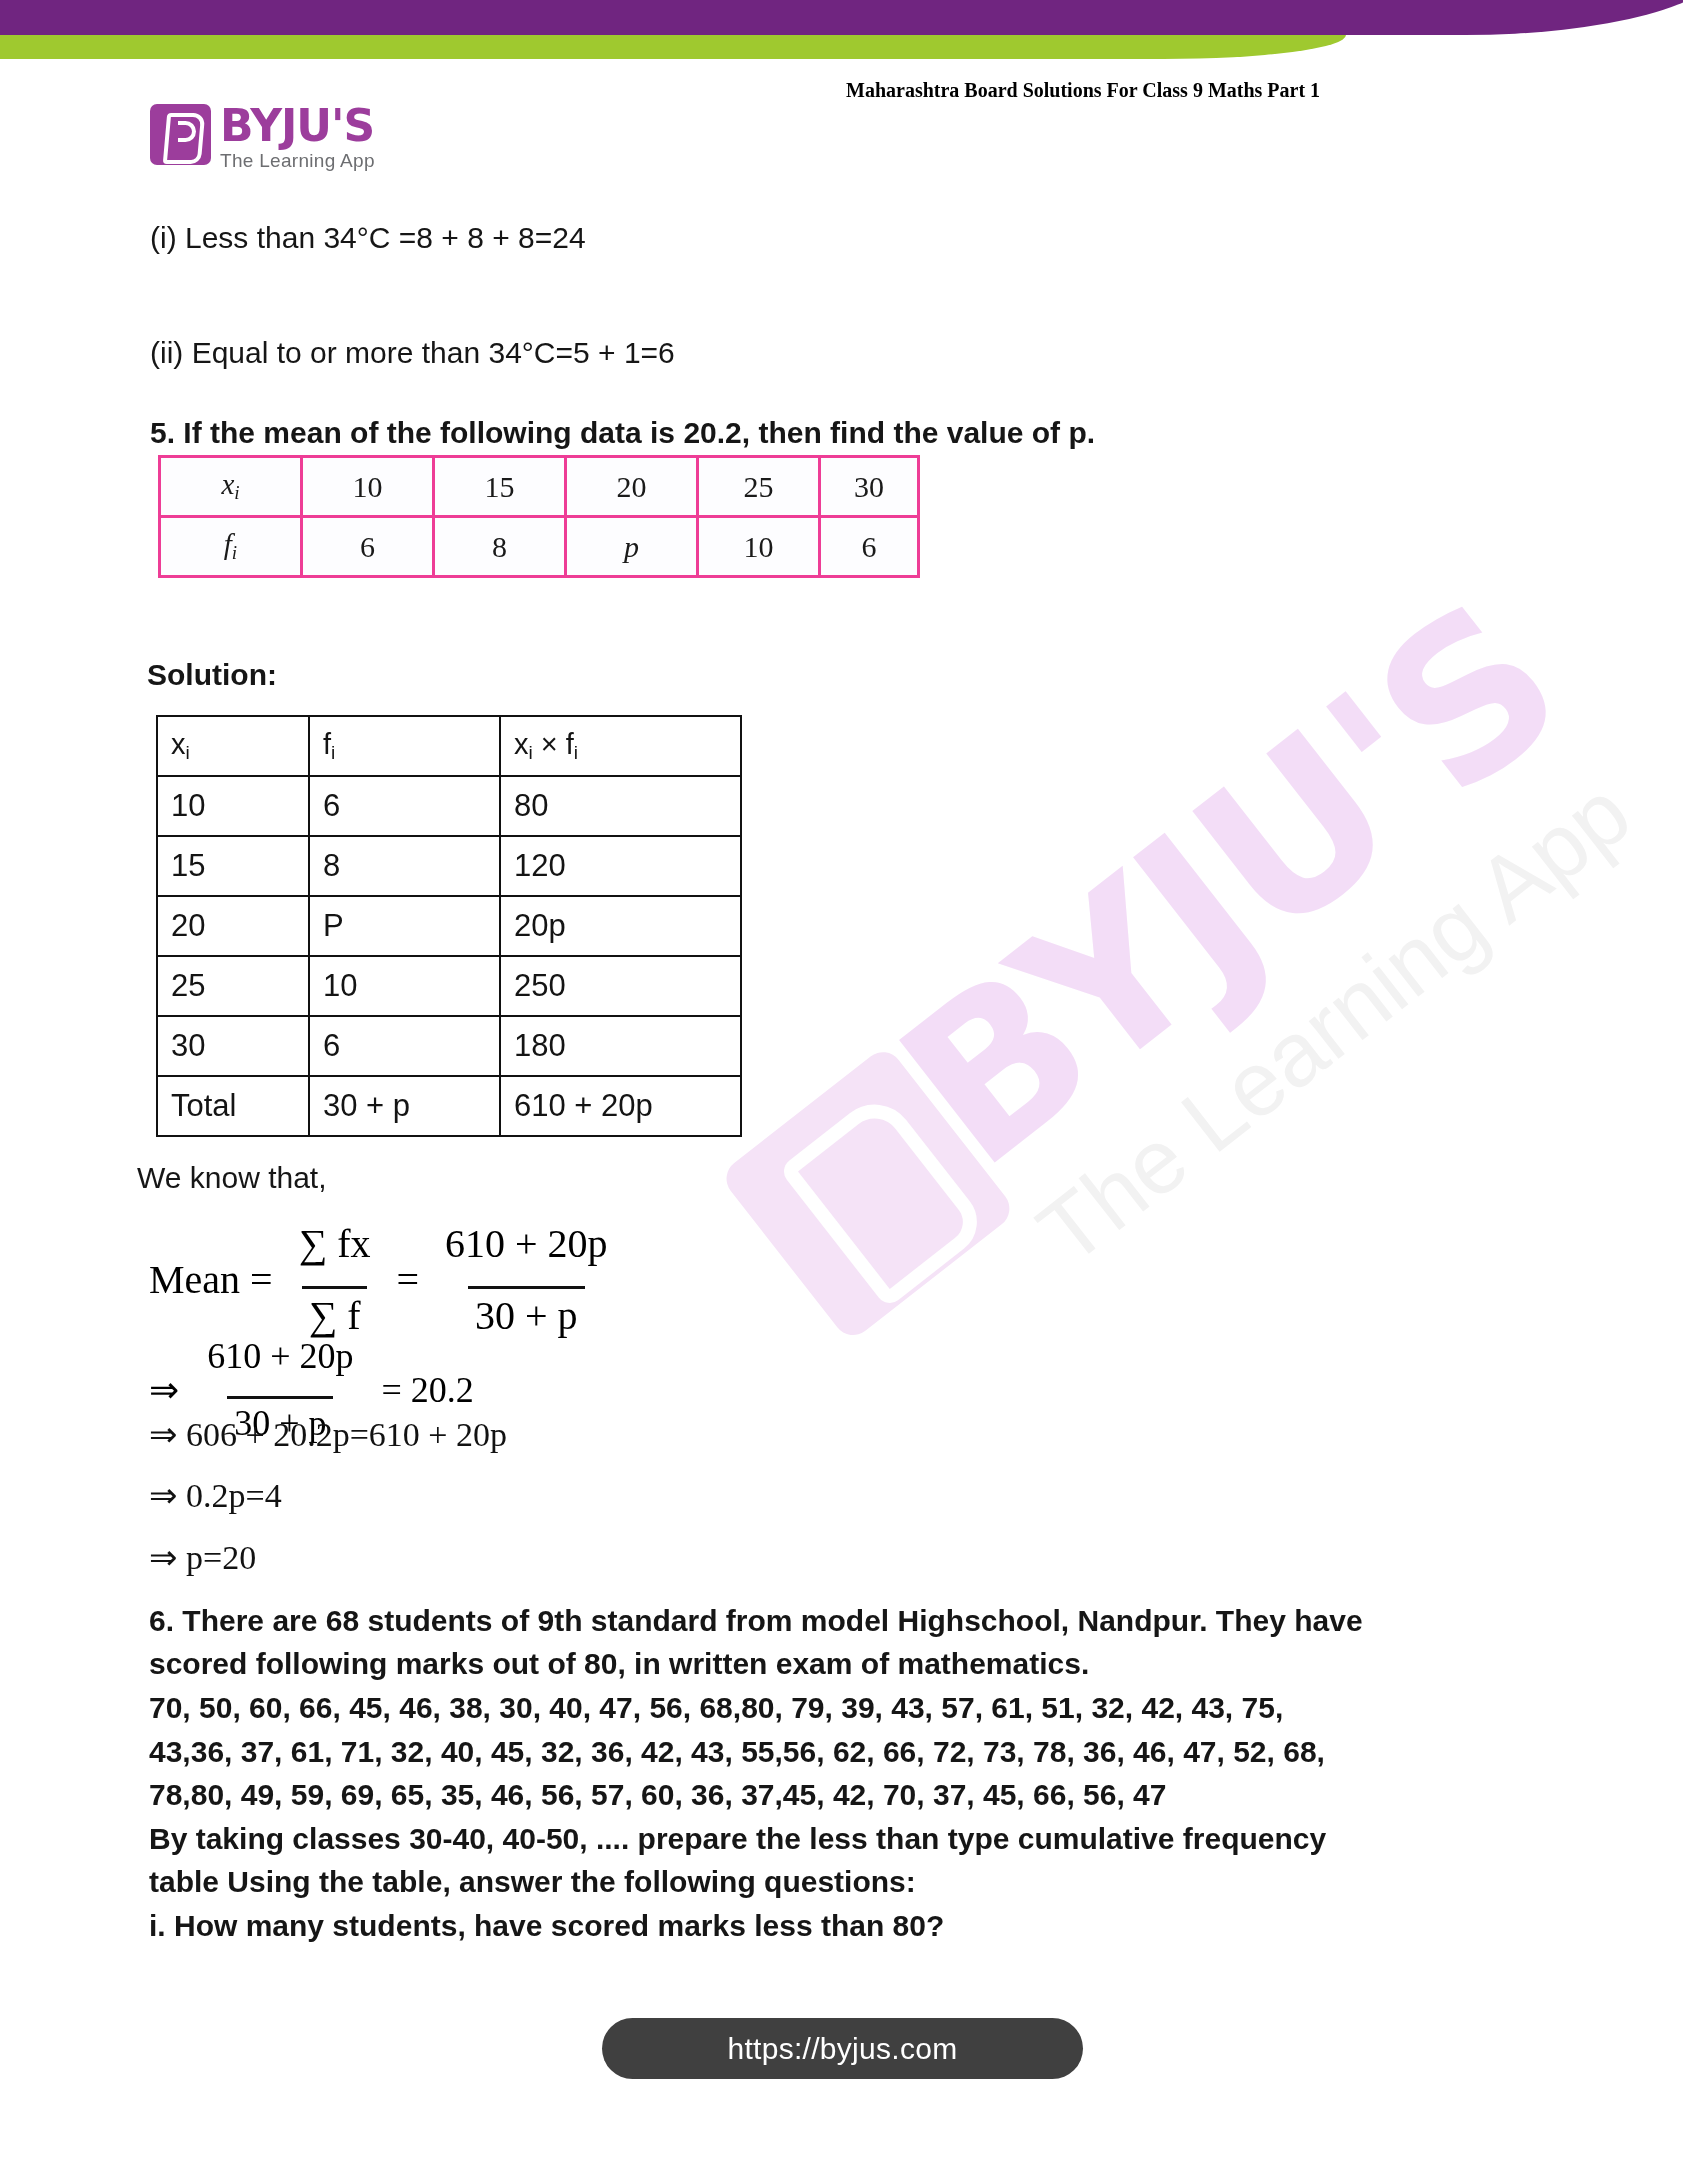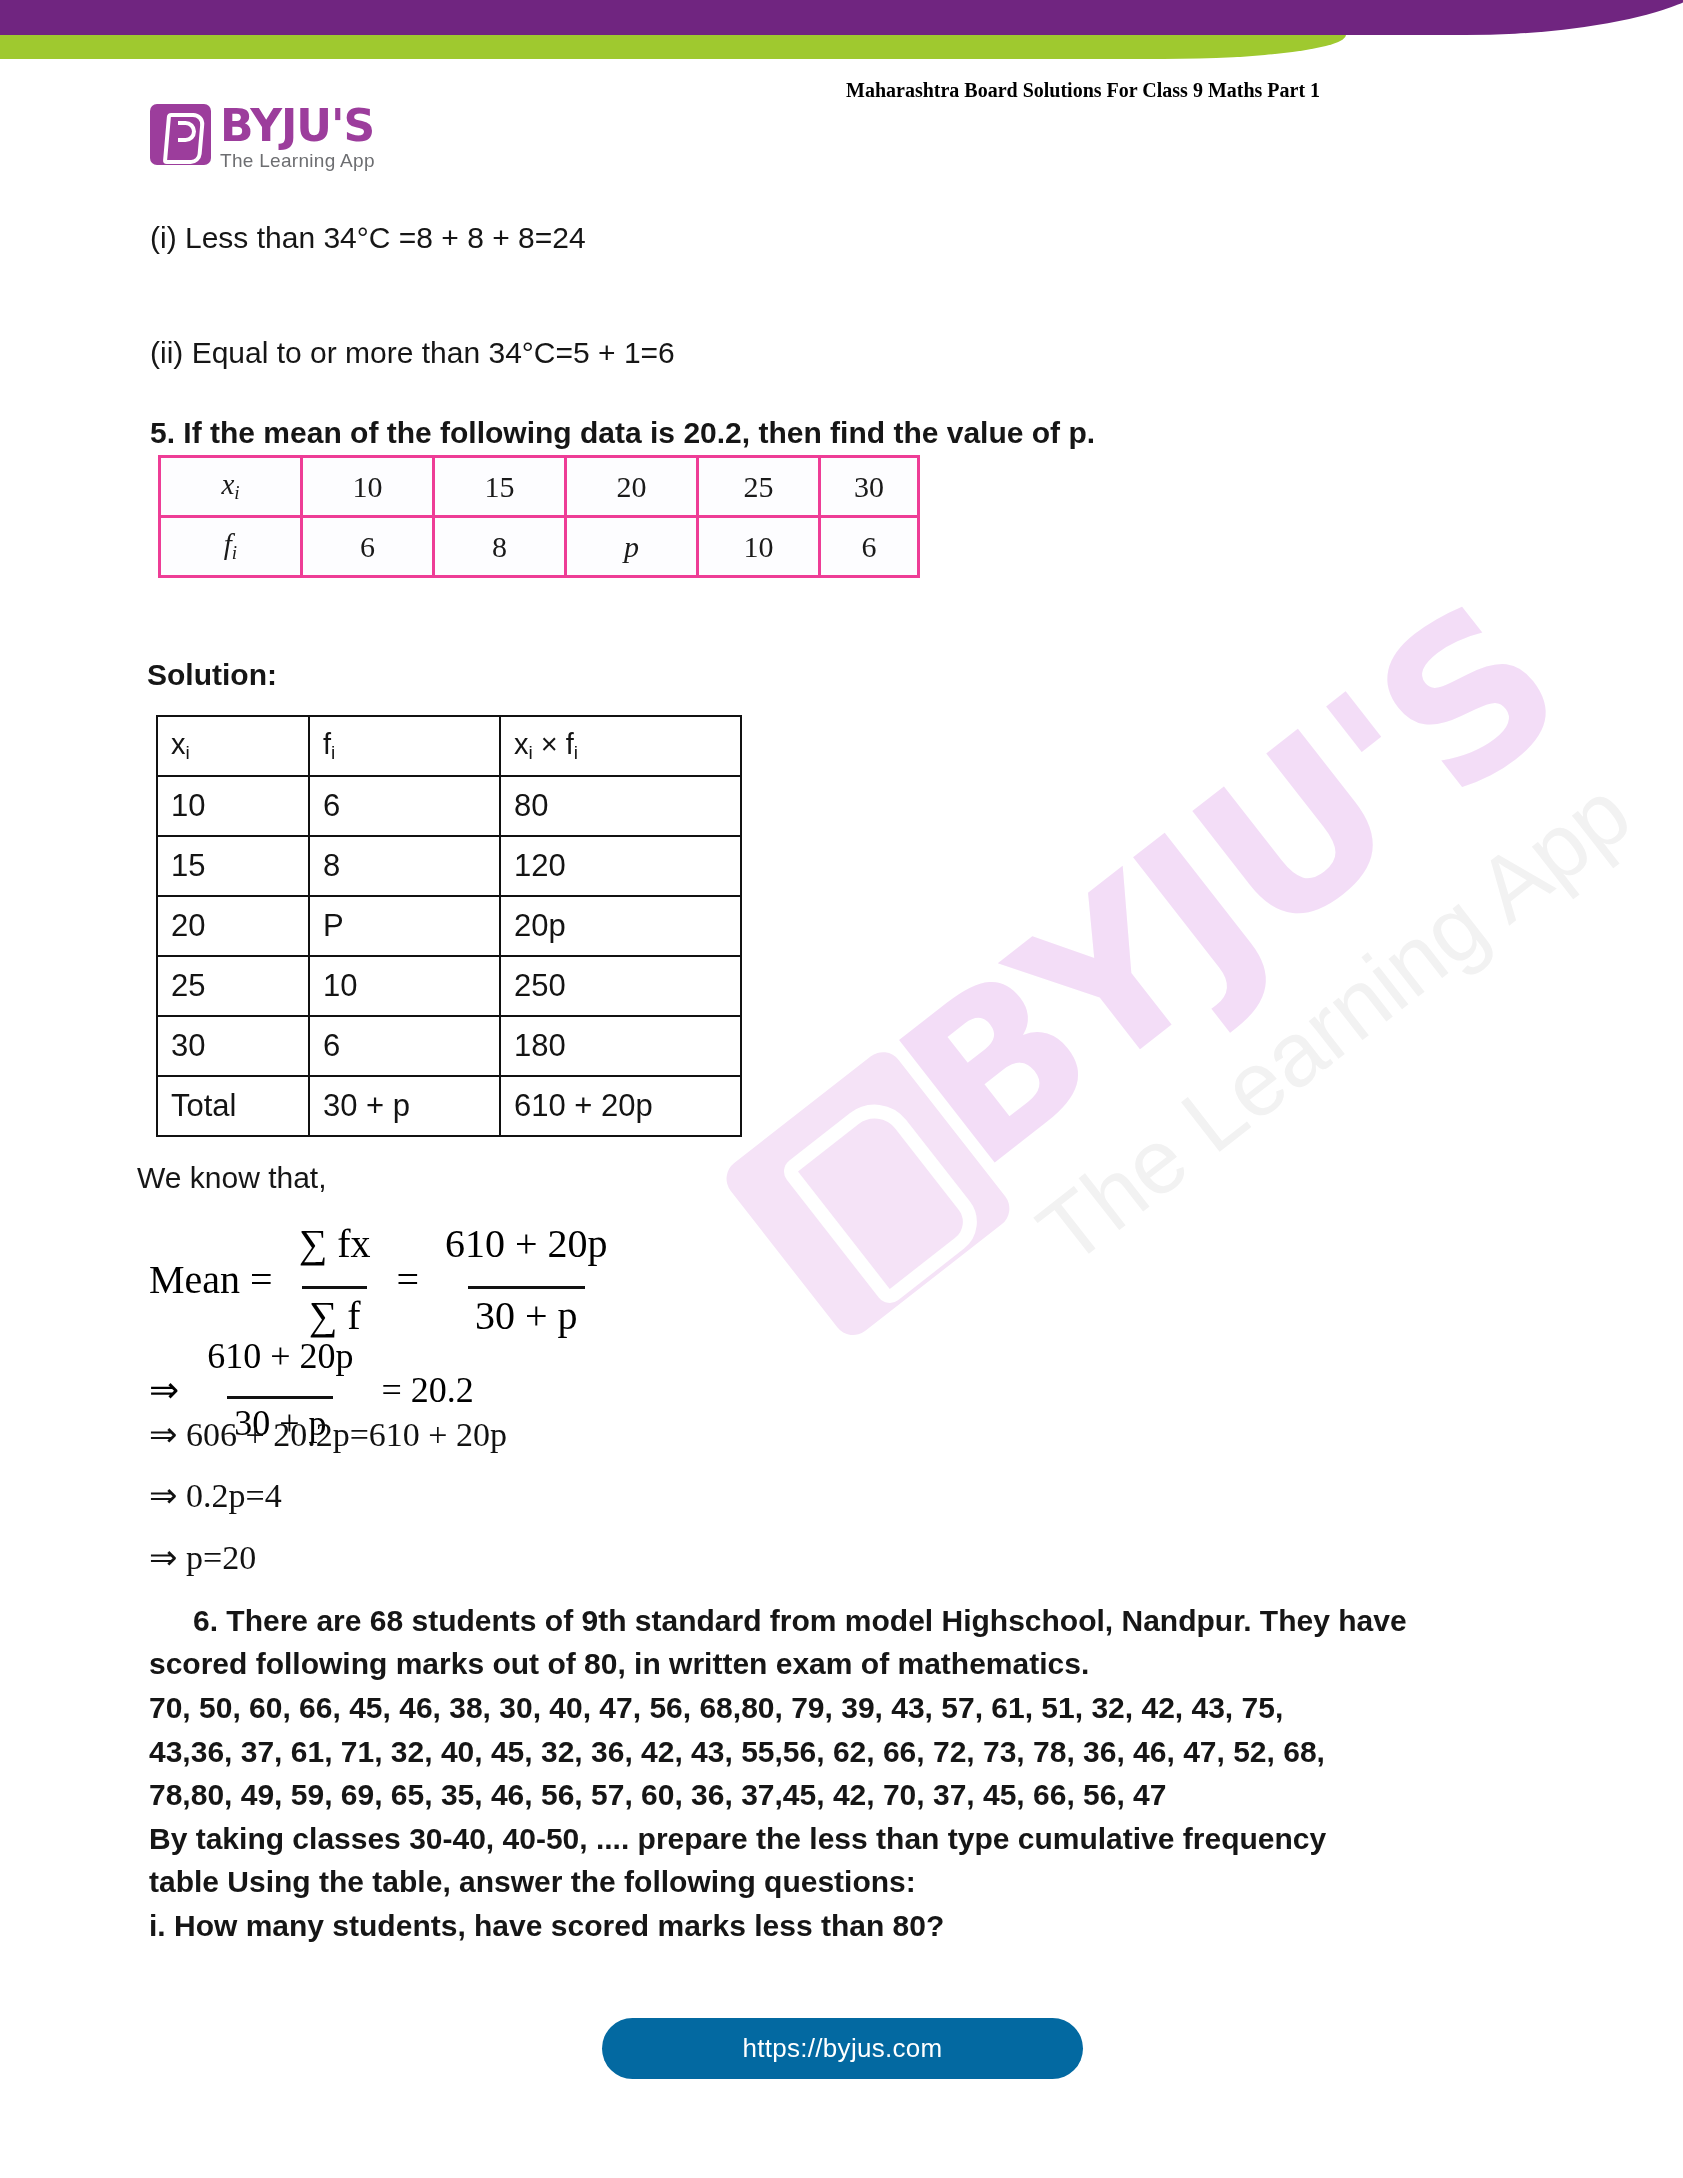--- a/index.html
+++ b/index.html
@@ -278,27 +278,27 @@
     white-space: nowrap;
   }
 
   
   .footer-btn {
     position: absolute;
     left: 602px;
     top: 2018px;
     width: 481px;
     height: 61px;
-    background: #0369a1;
+    background: #404040;
     border-radius: 34px;
     display: flex;
     align-items: center;
     justify-content: center;
     font-family: "Liberation Sans", sans-serif;
-    font-size: 26px;
+    font-size: 30px;
     color: #ffffff;
     letter-spacing: 0.3px;
   }
 </style>
 </head>
 <body>
 
 <div class="band-wrap">
   <div class="band-purple2"></div>
   <div class="band-purple"></div>
@@ -415,21 +415,21 @@
       <span class="num">610 + 20p</span>
       <span class="den">30 + p</span>
     </span>
     <span style="margin-left:12px;text-align:right;">= 20.2</span>
   </div>
 
   <div class="arrow-line" style="left:149px; top:1414px;">⇒ 606 + 20.2p=610 + 20p</div>
   <div class="arrow-line" style="left:149px; top:1475px;">⇒ 0.2p=4</div>
   <div class="arrow-line" style="left:149px; top:1537px;">⇒ p=20</div>
 
-  <div class="para bold" style="left:149px; top:1599px;margin-left:44px;">6. There are 68 students of 9th standard from model Highschool, Nandpur. They have</div>
+  <div class="para bold" style="left:149px; top:1599px;">6. There are 68 students of 9th standard from model Highschool, Nandpur. They have</div>
   <div class="para bold" style="left:149px; top:1642px;">scored following marks out of 80, in written exam of mathematics.</div>
   <div class="para bold" style="left:149px; top:1686px;">70, 50, 60, 66, 45, 46, 38, 30, 40, 47, 56, 68,80, 79, 39, 43, 57, 61, 51, 32, 42, 43, 75,</div>
   <div class="para bold" style="left:149px; top:1730px;">43,36, 37, 61, 71, 32, 40, 45, 32, 36, 42, 43, 55,56, 62, 66, 72, 73, 78, 36, 46, 47, 52, 68,</div>
   <div class="para bold" style="left:149px; top:1773px;">78,80, 49, 59, 69, 65, 35, 46, 56, 57, 60, 36, 37,45, 42, 70, 37, 45, 66, 56, 47</div>
   <div class="para bold" style="left:149px; top:1817px;">By taking classes 30-40, 40-50, .... prepare the less than type cumulative frequency</div>
   <div class="para bold" style="left:149px; top:1860px;">table Using the table, answer the following questions:</div>
   <div class="para bold" style="left:149px; top:1904px;">i. How many students, have scored marks less than 80?</div>
 
 </div>
 

